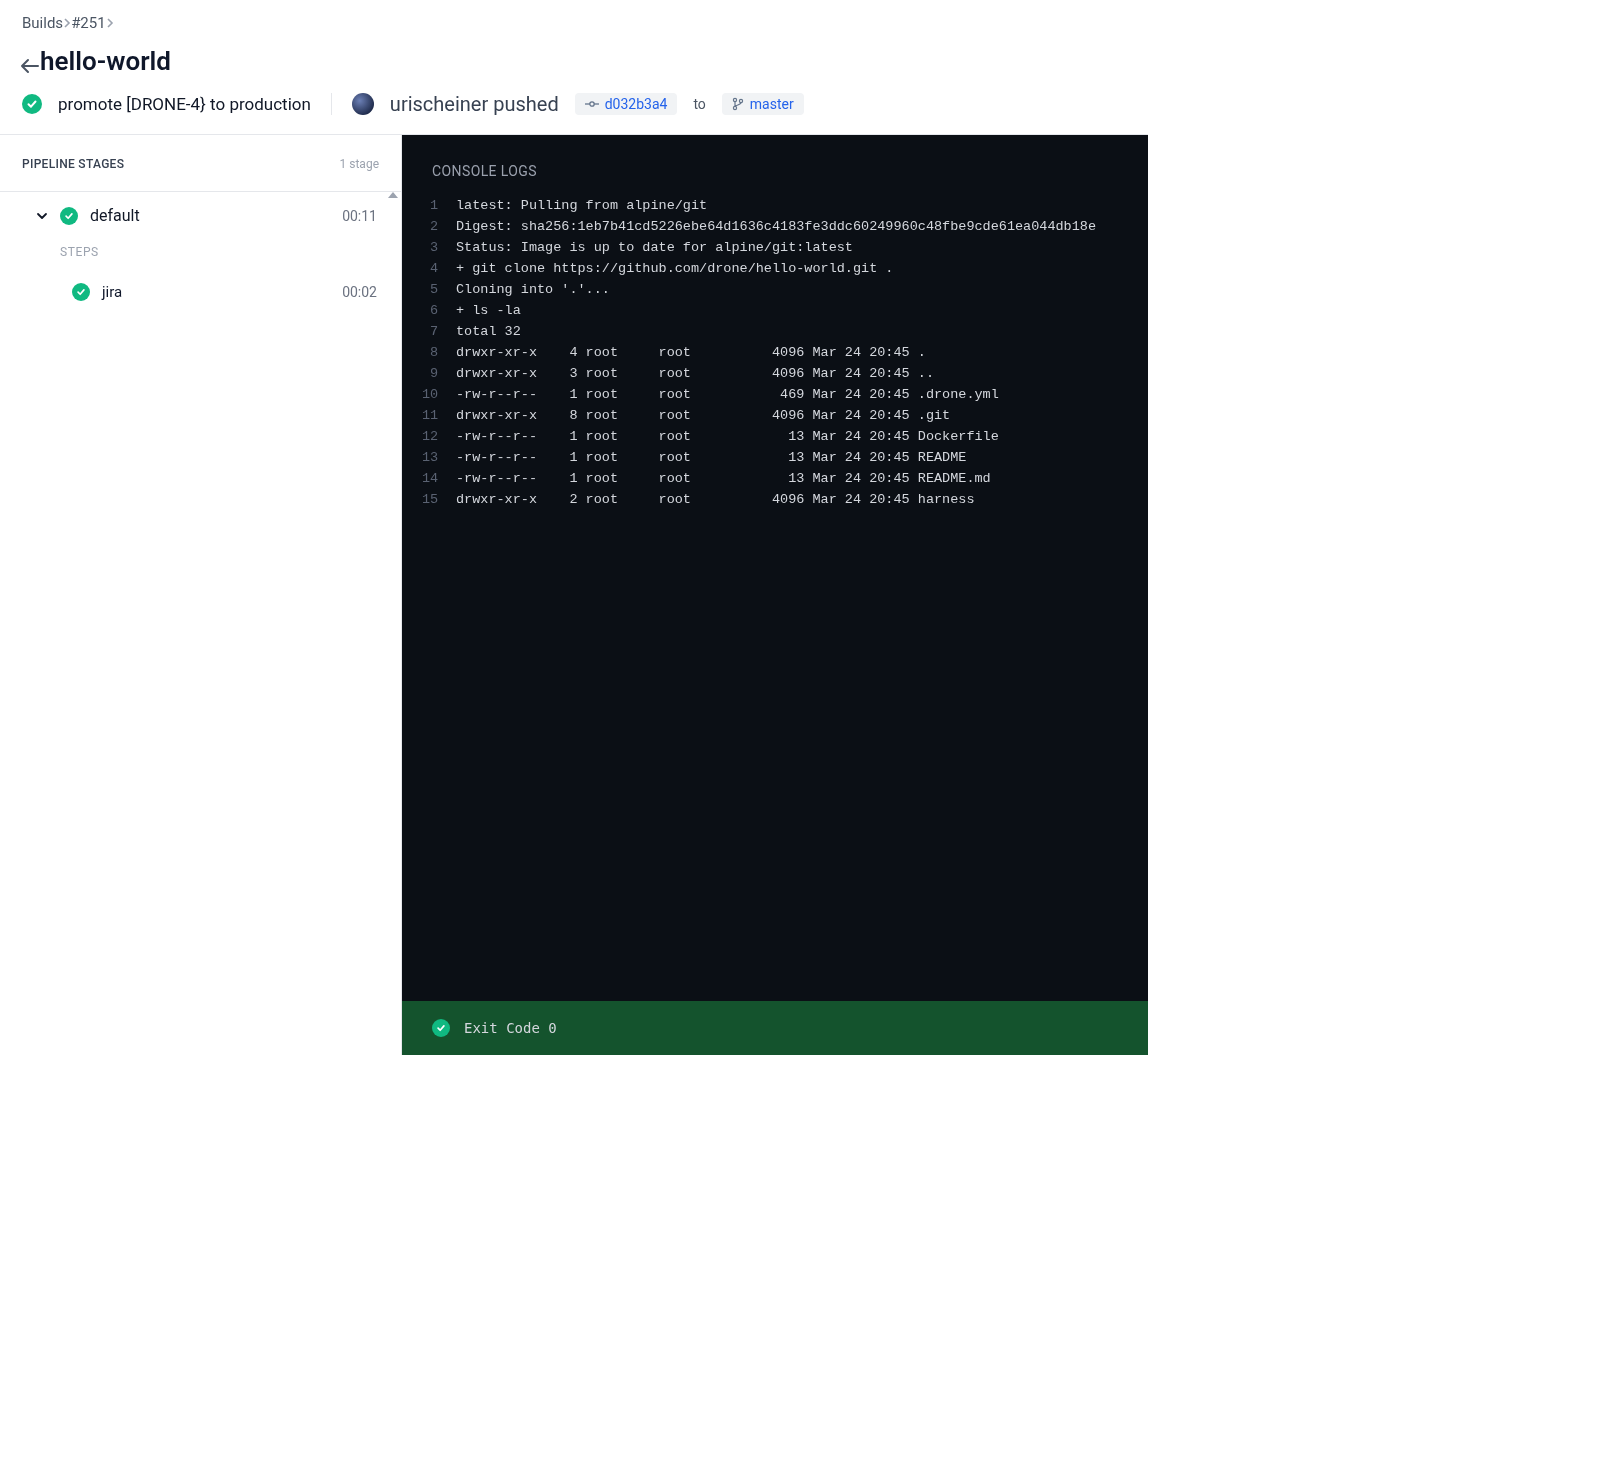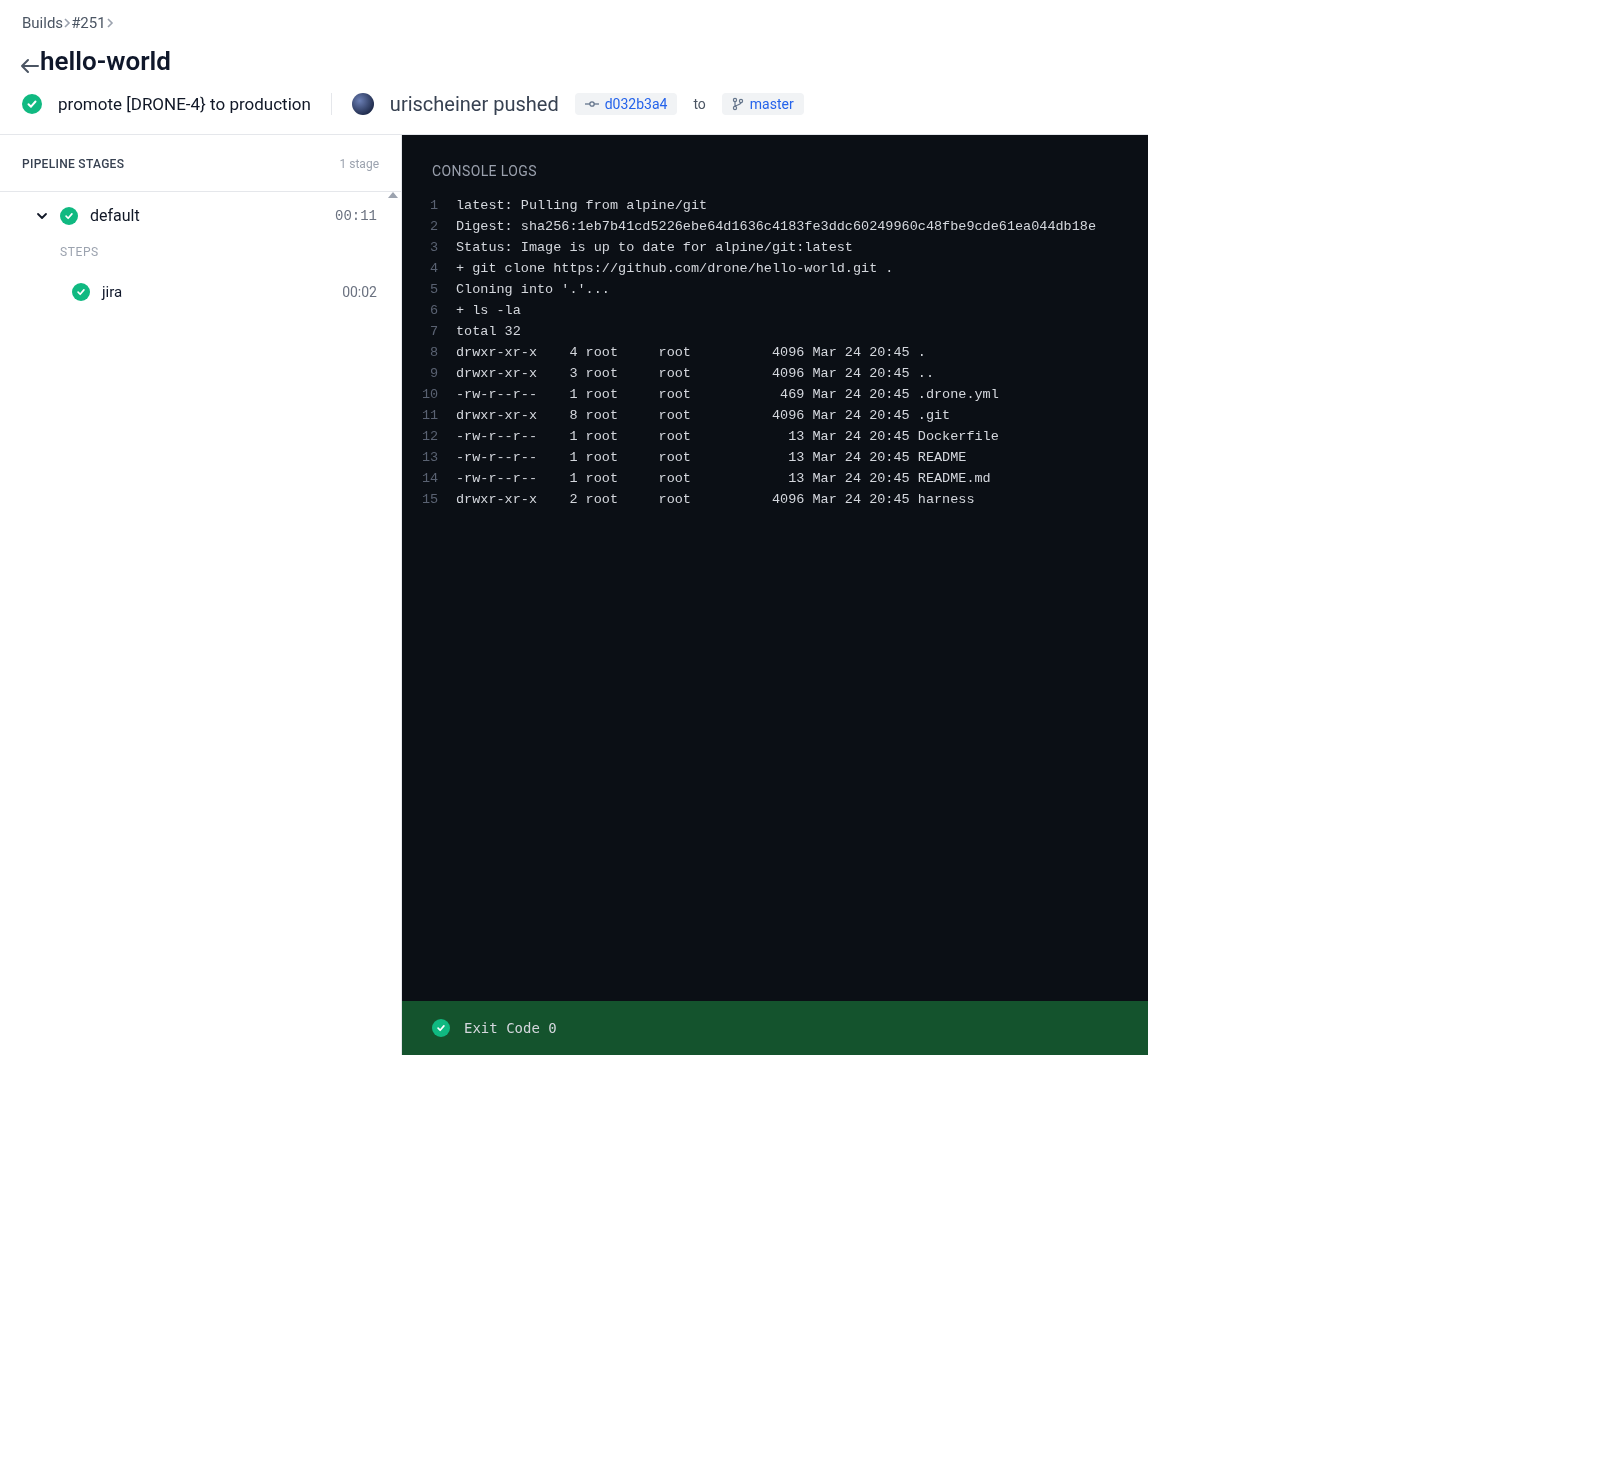--- a/index.html
+++ b/index.html
@@ -87,21 +87,21 @@
   .side-body { position: relative; }
 
   .stage-row {
     display: flex; align-items: center; gap: 12px;
     padding: 14px 24px 12px 24px;
     cursor: pointer;
     margin-left: 12px;
   }
   .stage-row .chevd { color: #111827; }
   .stage-row .name { flex: 1; font-size: 16px; color: #111827; }
-  .stage-row .time { color: #6b7280; font-size: 14px; font-family: Liberation Mono, monospace; }
+  .stage-row .time { color: #6b7280; font-size: 14px; }
 
   .steps-label {
     padding: 8px 24px 10px 60px;
     color: #9ca3af; font-size: 12px; letter-spacing: 0.6px;
   }
 
   .step-row {
     display: flex; align-items: center; gap: 12px;
     padding: 14px 24px 14px 72px;
     cursor: pointer;

